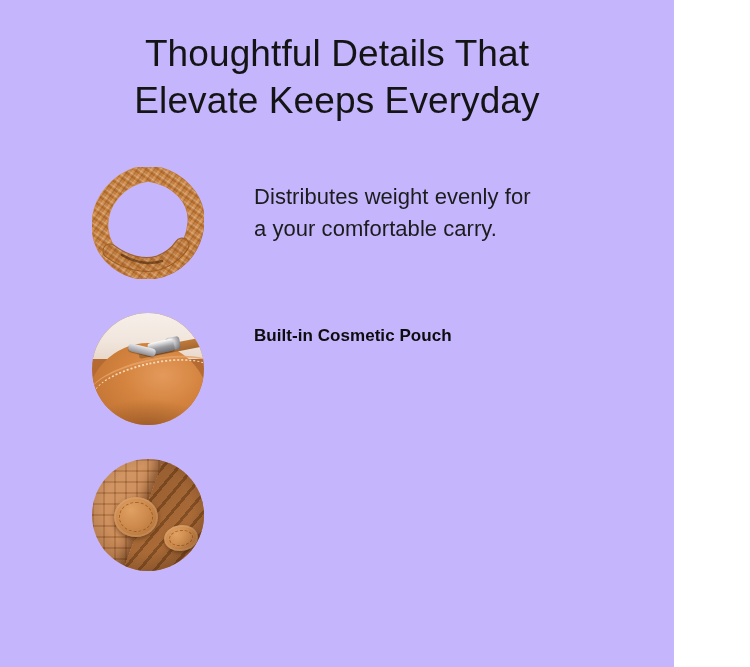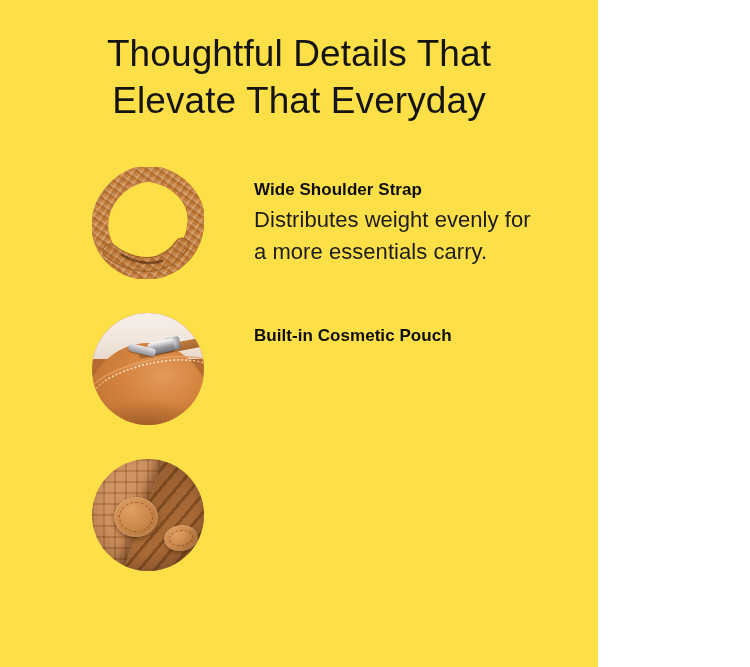--- a/index.html
+++ b/index.html
@@ -10,24 +10,24 @@
   body {
     width: 750px;
     height: 667px;
     font-family: "Liberation Sans", sans-serif;
     color: #111111;
     overflow: hidden;
     position: relative;
   }
 
   .page {
-    width: 598px;
+    width: 674px;
     height: 667px;
     position: relative;
-    background: #fde047;
+    background: #c4b5fd;
   }
 
   
   .heading {
     padding-top: 30px;
     text-align: center;
     font-size: 37px;
     font-weight: 400;
     line-height: 1.28;
     letter-spacing: 0.1px;
@@ -225,21 +225,21 @@
     background: radial-gradient(circle at 50% 45%, rgba(0,0,0,0) 52%, rgba(40,18,4,.35) 100%);
   }
 </style>
 </head>
 <body>
 
 <div class="page">
 
   <div class="heading">
     <span class="line">Thoughtful Details That</span>
-    <span class="line">Elevate That Everyday</span>
+    <span class="line">Elevate Keeps Everyday</span>
   </div>
 
   <div class="features">
 
     <div class="feature">
       <div class="feature-media">
         <div class="media-plain strap-wrap">
           <svg width="112" height="112" viewBox="0 0 112 112">
             <defs>
               <linearGradient id="tan" x1="0" y1="0" x2="1" y2="1">
@@ -255,24 +255,23 @@
             </defs>
             <path d="M56 6 C86 10 106 32 104 56 C102 82 84 102 58 104 C34 106 10 88 8 62 C6 36 26 10 56 6 Z" fill="none" stroke="url(#tan)" stroke-width="17" stroke-linecap="round"></path>
             <path d="M56 6 C86 10 106 32 104 56 C102 82 84 102 58 104 C34 106 10 88 8 62 C6 36 26 10 56 6 Z" fill="none" stroke="url(#braid)" stroke-width="16" stroke-linecap="round"></path>
             <path d="M18 84 C34 96 52 100 66 96 C78 92 86 84 90 78" fill="none" stroke="#9a5a22" stroke-width="15" stroke-linecap="round" opacity="0.95"></path>
             <path d="M18 84 C34 96 52 100 66 96 C78 92 86 84 90 78" fill="none" stroke="url(#braid)" stroke-width="13" stroke-linecap="round" opacity="0.85"></path>
             <path d="M30 88 C44 96 58 98 70 94" fill="none" stroke="rgba(60,28,6,.55)" stroke-width="2.5" stroke-linecap="round"></path>
           </svg>
         </div>
       </div>
       <div class="feature-text">
-        <div class="feature-title">Wide Shoulder Strap</div>
         <div class="feature-desc">
           <span class="dline">Distributes weight evenly for</span>
-          <span class="dline">a more essentials carry.</span>
+          <span class="dline">a your comfortable carry.</span>
         </div>
       </div>
     </div>
 
     <div class="feature">
       <div class="feature-media">
         <div class="media-circle pouch">
           <div class="pouch-sky"></div>
           <div class="pouch-body"></div>
           <div class="pouch-seam"></div>

